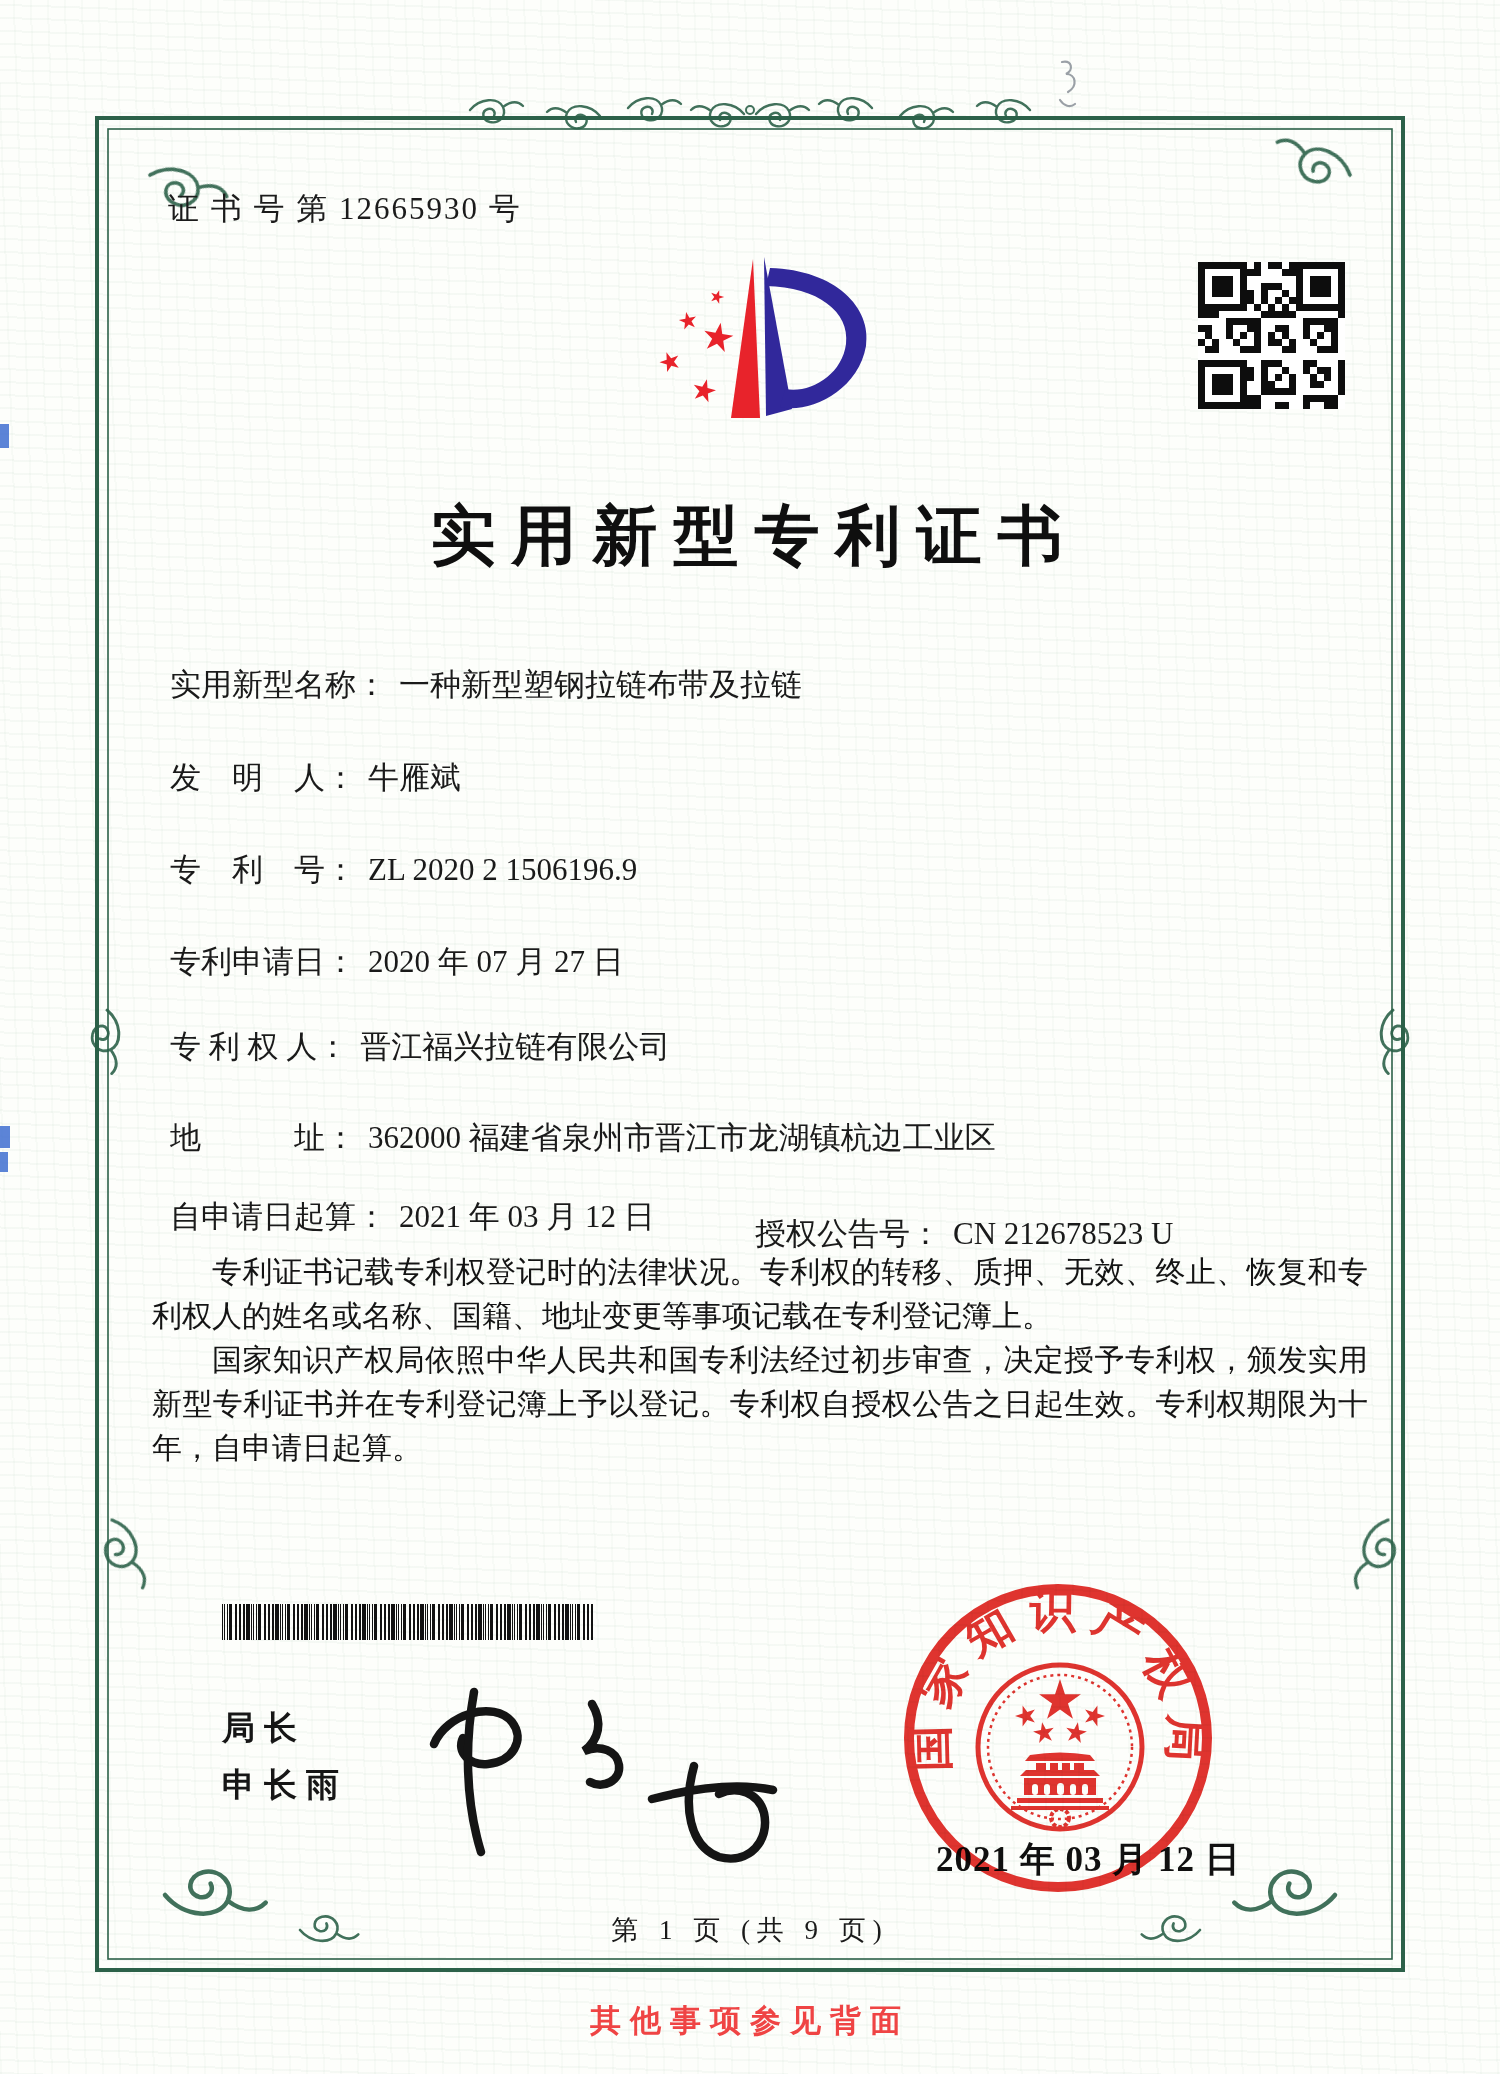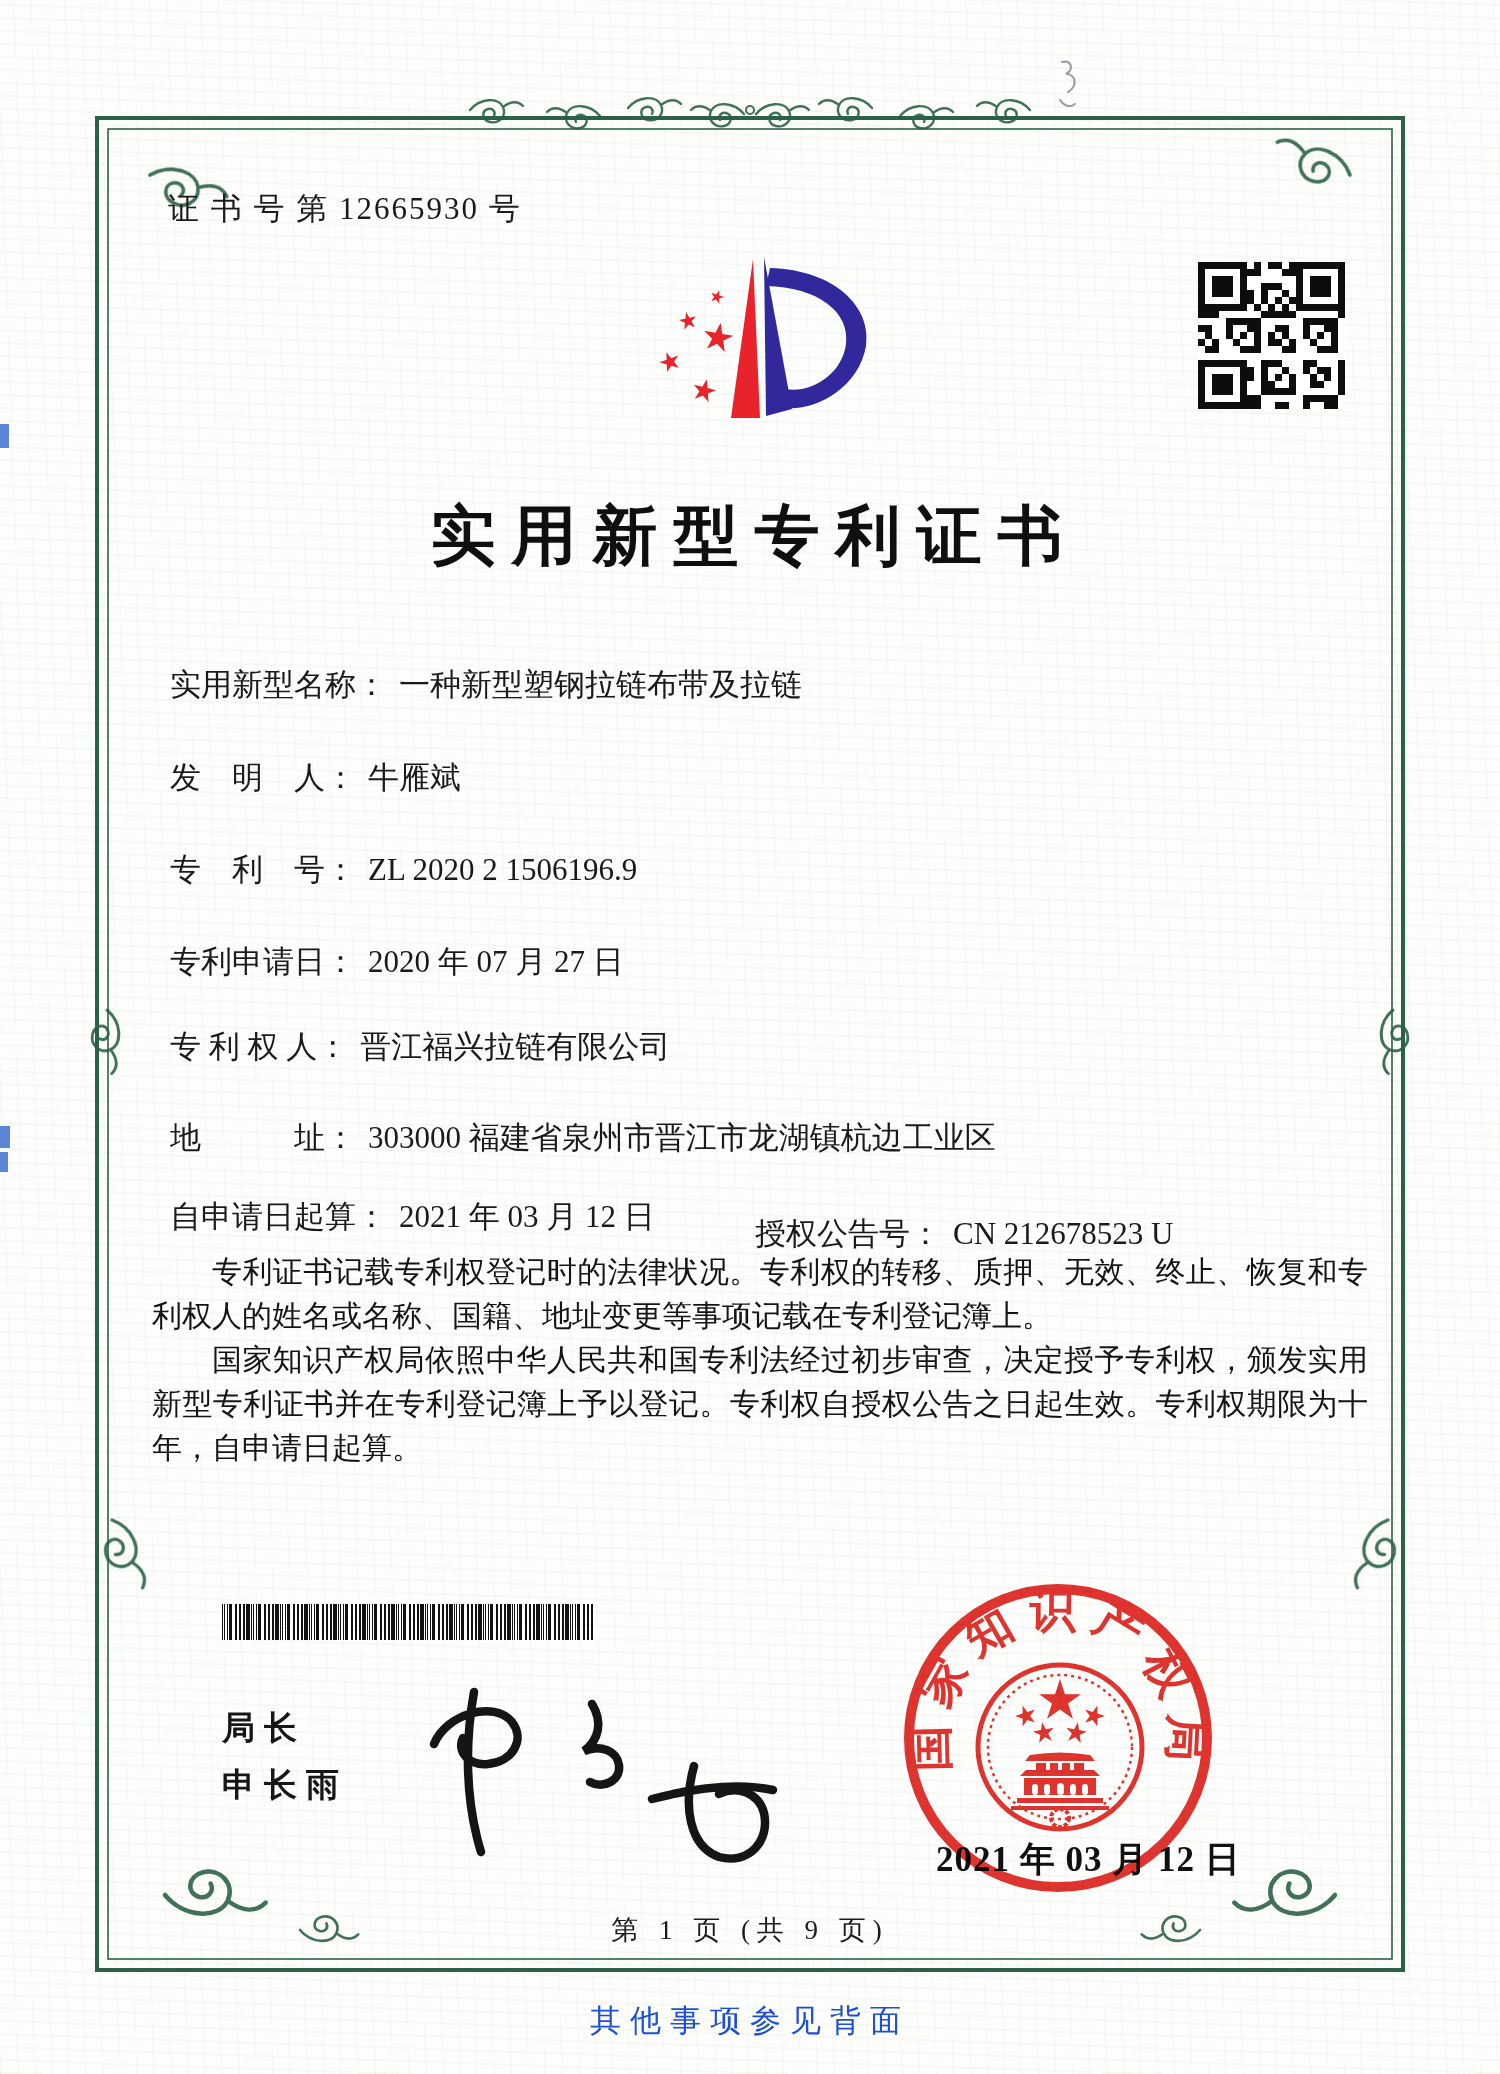--- a/index.html
+++ b/index.html
@@ -38,21 +38,21 @@
   .body-text p{margin:0;text-indent:2em;}
   .barcode{position:absolute;left:222px;top:1604px;height:36px;display:flex;}
   .barcode i{display:block;height:100%;background:#111;}
   .director{position:absolute;left:222px;font-size:33px;letter-spacing:9px;font-weight:600;
             font-family:Liberation Mono, monospace;color:#161616;}
   .seal-date{position:absolute;left:936px;top:1836px;font-size:35px;font-weight:600;
              letter-spacing:1px;color:#101010;z-index:5;white-space:pre;}
   .page-indicator{position:absolute;left:0;right:0;top:1912px;text-align:center;
                   font-size:27px;letter-spacing:7px;color:#1a1a1a;}
   .back-note{position:absolute;left:0;right:0;top:2000px;text-align:center;
-             font-size:31px;letter-spacing:9px;color:#1d4ed8;}
+             font-size:31px;letter-spacing:9px;color:#ef4444;font-weight:bold;}
   .scan-mark{position:absolute;left:0;background:#3f6fd0;opacity:.85;}
 </style>
 </head>
 <body>
 
 <div class="page">
 
   <svg class="artwork" width="1500" height="2074" viewBox="0 0 1500 2074">
     <defs>
       <path id="curl" d="M0,0 C10,-12 28,-13 33,-3 C37,6 29,14 20,12 C12,10 11,1 18,-1 C23,-2 26,2 24,6 M33,-3 C41,-9 48,-9 53,-4" fill="none" stroke="#2c6149" stroke-width="2.4" stroke-linecap="round"></path>
@@ -569,21 +569,21 @@
   <div class="field-row" style="top:849px;">
     <span class="field-label">专　利　号：</span><span class="field-value">ZL 2020 2 1506196.9</span>
   </div>
   <div class="field-row" style="top:941px;">
     <span class="field-label">专利申请日：</span><span class="field-value">2020 年 07 月 27 日</span>
   </div>
   <div class="field-row" style="top:1026px;">
     <span class="field-label">专 利 权 人：</span><span class="field-value">晋江福兴拉链有限公司</span>
   </div>
   <div class="field-row" style="top:1117px;">
-    <span class="field-label">地　　　址：</span><span class="field-value">303000 福建省泉州市晋江市龙湖镇杭边工业区</span>
+    <span class="field-label">地　　　址：</span><span class="field-value">362000 福建省泉州市晋江市龙湖镇杭边工业区</span>
   </div>
 
   <div class="field-row" style="top:1196px;">
     <span>自申请日起算：</span><span class="field-value">2021 年 03 月 12 日</span>
     <span class="grant-no">
       <span>授权公告号：</span><span class="field-value">CN 212678523 U</span>
     </span>
   </div>
 
   <div class="body-text">

